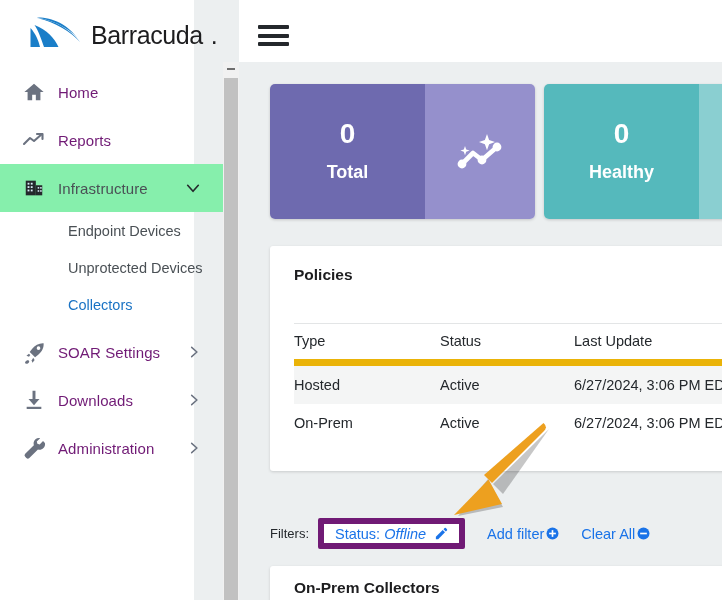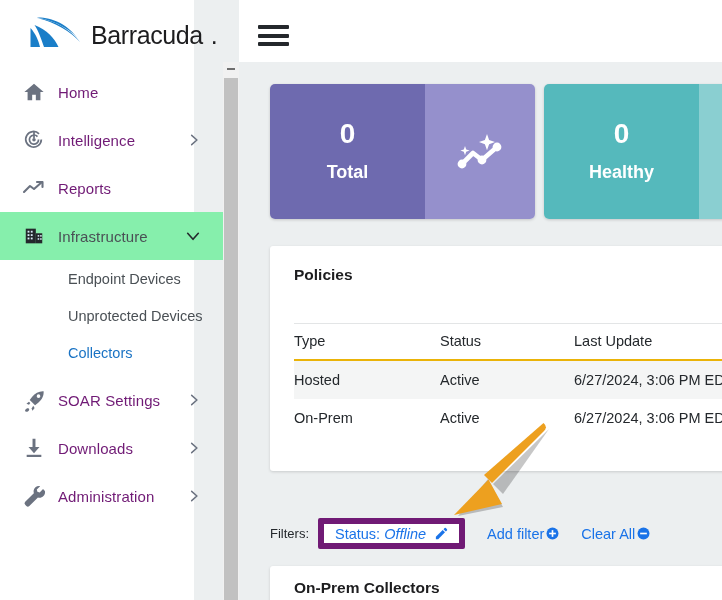--- a/index.html
+++ b/index.html
@@ -216,21 +216,21 @@
     width: 446px;
     border-collapse: collapse;
     font-size: 14.5px;
   }
   table.ptable th {
     text-align: left;
     font-weight: 400;
     color: #24282c;
     padding: 9px 0 10px 0;
     border-top: 1px solid #e3e5e6;
-    border-bottom: 2px solid #eab308;
+    border-bottom: 7px solid #eab308;
     font-size: 14.5px;
   }
   table.ptable td {
     text-align: left;
     color: #24282c;
     padding: 11px 0 11px 0;
     font-size: 14.5px;
   }
   table.ptable tr.alt td { background: #f4f5f5; }
   .col-type  { width: 146px; }
@@ -316,36 +316,20 @@
 
       <div class="nav-item">
         <span class="nav-icon">
           <svg width="22" height="22" viewBox="0 0 24 24" fill="currentColor">
             <path d="M12 3 L1.5 12 H5 V21 H10 V15 H14 V21 H19 V12 H22.5 Z"></path>
           </svg>
         </span>
         <span class="nav-label">Home</span>
       </div>
 
-      <div class="nav-item">
-        <span class="nav-icon">
-          <svg width="22" height="22" viewBox="0 0 24 24" fill="none" stroke="currentColor" stroke-width="1.9">
-            <path d="M17.5 5.2 A8.5 8.5 0 1 0 20 11.5"></path>
-            <path d="M15.8 8.3 A5 5 0 1 0 17 11.5"></path>
-            <circle cx="12" cy="11.8" r="1.9" fill="currentColor" stroke="none"></circle>
-            <path d="M12 10 V3" stroke-width="1.9"></path>
-          </svg>
-        </span>
-        <span class="nav-label">Intelligence</span>
-        <span class="nav-caret">
-          <svg width="14" height="14" viewBox="0 0 24 24" fill="none" stroke="currentColor" stroke-width="2.6" stroke-linecap="round" stroke-linejoin="round">
-              <polyline points="8,4 17,12 8,20"></polyline>
-            </svg>
-        </span>
-      </div>
 
       <div class="nav-item">
         <span class="nav-icon">
           <svg width="24" height="24" viewBox="0 0 24 24" fill="none" stroke="currentColor" stroke-width="2.1" stroke-linecap="round" stroke-linejoin="round">
             <polyline points="2,16 8,10 12,13 20,6"></polyline>
             <polyline points="15,6 20.5,6 20.5,11"></polyline>
           </svg>
         </span>
         <span class="nav-label">Reports</span>
       </div>

